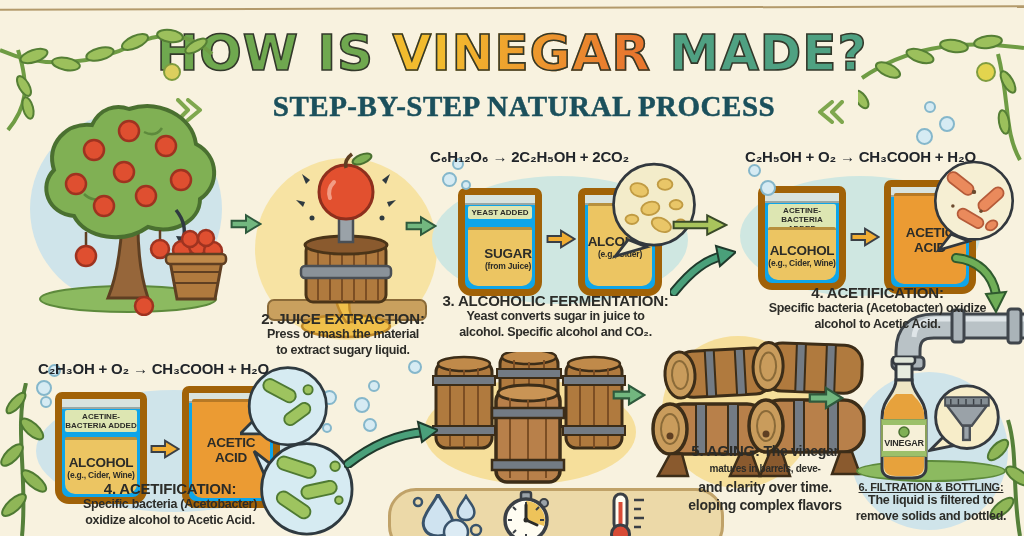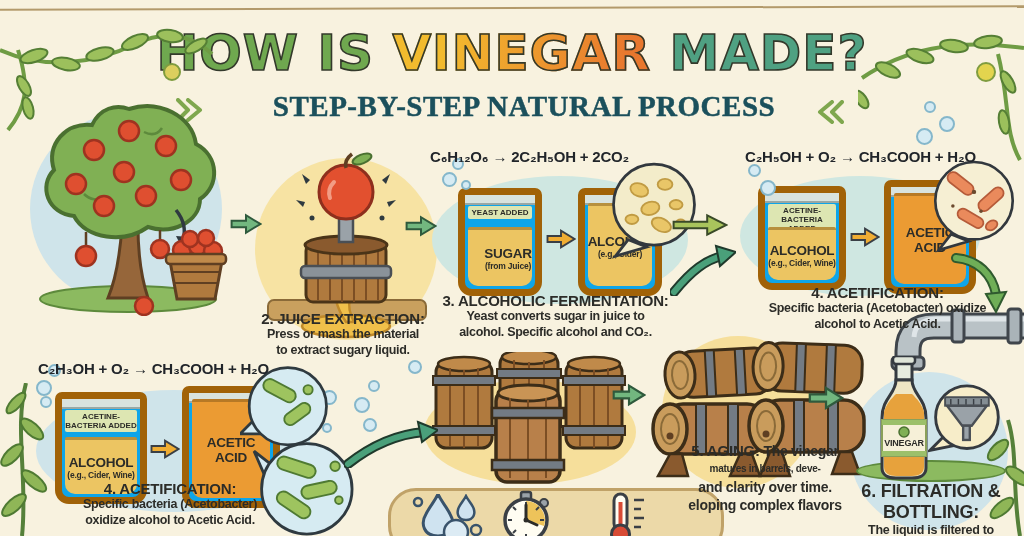--- a/index.html
+++ b/index.html
@@ -455,21 +455,21 @@
   <div class="abs over" style="left:882px;top:438px;width:44px;text-align:center;font-weight:700;font-size:9px;letter-spacing:-.2px;color:#2c2c28;">VINEGAR</div>
   <svg class="abs over" style="left:928px;top:382px;" width="76" height="76" viewBox="0 0 80 80">
     <polygon points="16,58 2,72 32,66" fill="#f7edc9" stroke="#353a40" stroke-width="3"></polygon>
     <circle cx="41" cy="37" r="33" fill="#f7edc9" stroke="#353a40" stroke-width="3"></circle>
     <rect x="18" y="16" width="46" height="9" fill="#848d93" stroke="#4a4f55" stroke-width="2"></rect>
     <path d="M24,18 V24 M32,18 V24 M40,18 V24 M48,18 V24 M56,18 V24" stroke="#3a3f45" stroke-width="1.5"></path>
     <polygon points="20,25 62,25 46,46 36,46" fill="#9aa2a8" stroke="#4a4f55" stroke-width="2.5"></polygon>
     <rect x="37" y="46" width="7" height="15" fill="#9aa2a8" stroke="#4a4f55" stroke-width="2.5"></rect>
   </svg>
   <div class="cap" style="left:838px;top:481px;width:186px;">
-    <span class="h" style="font-size:18px;">6. FILTRATION &amp; BOTTLING:</span>
+    <span class="h" style="font-size:11px;text-decoration:underline;">6. FILTRATION &amp; BOTTLING:</span>
     <span class="l">The liquid is filtered to</span>
     <span class="l">remove solids and bottled.</span>
   </div>
 
   <div class="abs" style="left:388px;top:488px;width:330px;height:60px;background:#ecd9a8;border:3px solid #c0a268;border-radius:28px;z-index:5;"></div>
   <svg class="abs over" style="left:412px;top:494px;z-index:6;" width="76" height="42" viewBox="0 0 76 42">
     <path d="M26,42 C12,42 8,30 14,20 C18,12 23,7 26,0 C29,7 34,12 38,20 C44,30 40,42 26,42 Z" fill="#cfe3f0" stroke="#39536b" stroke-width="3"></path>
     <path d="M54,26 C46,26 44,19 47,13 C49,9 52,6 54,2 C56,6 59,9 61,13 C64,19 62,26 54,26 Z" fill="#cfe3f0" stroke="#39536b" stroke-width="2.5"></path>
     <circle cx="6" cy="8" r="4" fill="none" stroke="#39536b" stroke-width="2.5"></circle>
     <circle cx="64" cy="36" r="5" fill="none" stroke="#39536b" stroke-width="2.5"></circle>

